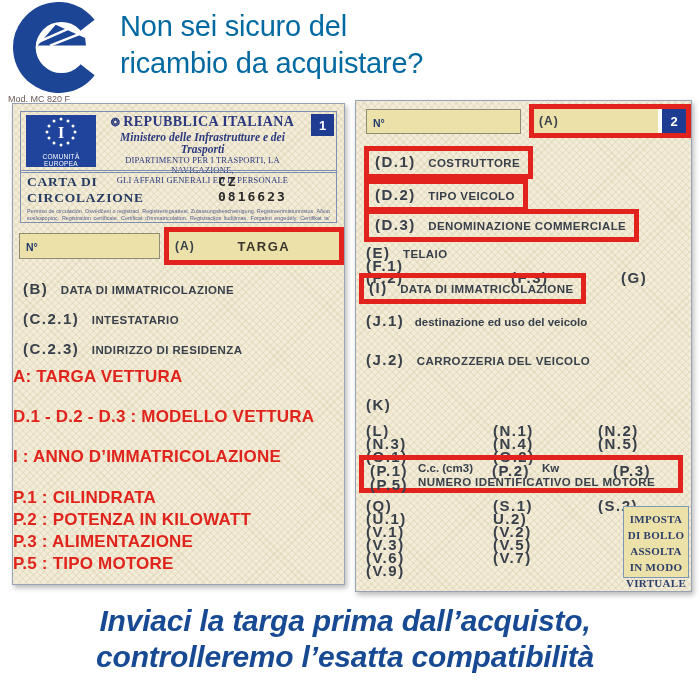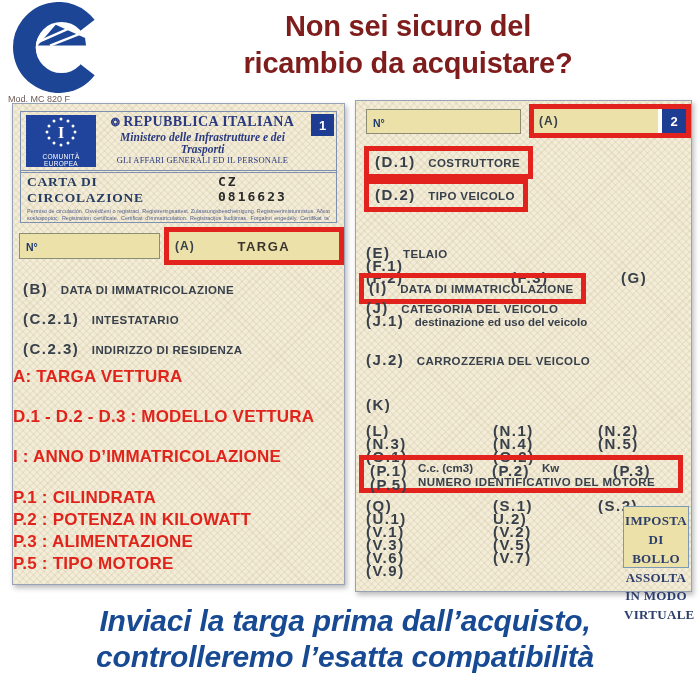--- a/index.html
+++ b/index.html
@@ -1,21 +1,21 @@
 <!DOCTYPE html>
 <html><head>
 <meta charset="utf-8">
 <style>
   html,body{margin:0;padding:0;background:#fff;}
   .page{position:relative;width:700px;height:700px;background:#fff;overflow:hidden;
         font-family:"Liberation Sans",sans-serif;}
 
   
-  .main-title{position:absolute;left:120px;right:4px;top:8px;text-align:center;
-    color:#7f1d1d;font-weight:bold;font-size:29px;line-height:1.28;letter-spacing:-.2px;}
+  .main-title{position:absolute;left:120px;right:4px;top:8px;text-align:left;
+    color:#0369a1;font-weight:normal;font-size:29px;line-height:1.28;letter-spacing:-.2px;}
   .footer-text{position:absolute;left:0;right:10px;top:603px;text-align:center;
     color:#174a93;font-weight:bold;font-size:30px;line-height:1.2;letter-spacing:-.2px;font-style:italic;}
   .logo{position:absolute;left:12px;top:2px;}
   .mod-label{position:absolute;left:8px;top:94px;font-size:9px;font-weight:normal;color:#6b5a55;}
 
   
   .doc{position:absolute;background-color:#f2ecd8;
     background-image:
       repeating-linear-gradient(45deg, rgba(190,170,120,.16) 0 1.5px, rgba(0,0,0,0) 1.5px 5px),
       repeating-linear-gradient(-45deg, rgba(190,170,120,.16) 0 1.5px, rgba(0,0,0,0) 1.5px 5px);
@@ -81,23 +81,23 @@
   .r3 .c1{left:0;}
   .r3 .c2{left:127px;}
   .r3 .c3{left:232px;}
   .r3 .c2f{left:145px;}
   .r3 .c3f{left:255px;}
 
   .p-box{position:absolute;left:3px;right:8px;top:354px;height:38px;padding:2px 6px;}
   .p-line{position:relative;height:14px;}
   .p-line span{position:absolute;top:0;white-space:nowrap;}
 
-  .stamp{position:absolute;left:267px;top:405px;width:66px;height:62px;background:#ece1a8;
+  .stamp{position:absolute;left:267px;top:405px;width:66px;height:72px;background:#ece1a8;
     border:1px solid #7d9ab5;box-sizing:border-box;text-align:center;
-    font-family:"Liberation Serif",serif;font-weight:bold;font-size:13px;line-height:1.45;
+    font-family:"Liberation Serif",serif;font-weight:bold;font-size:11px;line-height:1.45;
     color:#2c3e6b;padding-top:5px;letter-spacing:.3px;}
 </style>
 </head>
 <body>
 
 <div class="page">
 
   <div class="logo">
     <svg width="95" height="91" viewBox="0 0 100 96">
       <circle cx="49" cy="48" r="36" fill="none" stroke="#1c4596" stroke-width="24" pathLength="360" stroke-dasharray="285 75" transform="rotate(37.5 49 48)"></circle>
@@ -137,20 +137,21 @@
           <text x="35" y="23" text-anchor="middle" fill="#ffffff" font-size="16" font-family="Liberation Serif, serif" font-weight="bold">I</text>
         </svg>
         <div class="eu-txt">COMUNITÀ</div>
         <div class="eu-txt">EUROPEA</div>
       </div>
       <div class="hdr-center">
         <div class="hdr-title">
           <span class="emblem">❂</span><span>REPUBBLICA ITALIANA</span>
         </div>
         <div class="hdr-sub">Ministero delle Infrastrutture e dei Trasporti</div>
+        <div class="hdr-dept">DIPARTIMENTO PER I TRASPORTI, LA NAVIGAZIONE,</div>
         <div class="hdr-dept">GLI AFFARI GENERALI ED IL PERSONALE</div>
       </div>
       <div class="badge badge-1">1</div>
     </div>
 
     <div class="carta-box">
       <div class="carta-row">
         <span class="carta-title">CARTA DI CIRCOLAZIONE</span>
         <span class="carta-num">CZ 0816623</span>
       </div>
@@ -203,43 +204,43 @@
     </div>
 
     <div class="red-frame d-box" style="top:45px">
       <span class="code">(D.1)</span>
       <span class="lab">COSTRUTTORE</span>
     </div>
     <div class="red-frame d-box" style="top:78px">
       <span class="code">(D.2)</span>
       <span class="lab">TIPO VEICOLO</span>
     </div>
+    <div class="red-frame d-box" style="top:108px">
+      <span class="code">(D.3)</span>
+      <span class="lab">DENOMINAZIONE COMMERCIALE</span>
+    </div>
 
     <div class="field-row" style="top:143px">
       <span class="code">(E)</span>
       <span class="lab">TELAIO</span>
     </div>
     <div class="field-row" style="top:156px">
       <span class="code">(F.1)</span>
     </div>
     <div class="r3" style="top:168px">
       <span class="c1 code">(F.2)</span>
       <span class="c2f code">(F.3)</span>
       <span class="c3f code">(G)</span>
     </div>
 
     <div class="red-frame i-box">
       <span class="code">(I)</span>
       <span class="lab">DATA DI IMMATRICOLAZIONE</span>
     </div>
 
-    <div class="field-row" style="top:198px">
-      <span class="code">(J)</span>
-      <span class="lab">CATEGORIA DEL VEICOLO</span>
-    </div>
     <div class="field-row" style="top:211px">
       <span class="code">(J.1)</span>
       <span class="lab-lc">destinazione ed uso del veicolo</span>
     </div>
     <div class="field-row" style="top:250px">
       <span class="code">(J.2)</span>
       <span class="lab">CARROZZERIA DEL VEICOLO</span>
     </div>
 
     <div class="field-row" style="top:295px">

